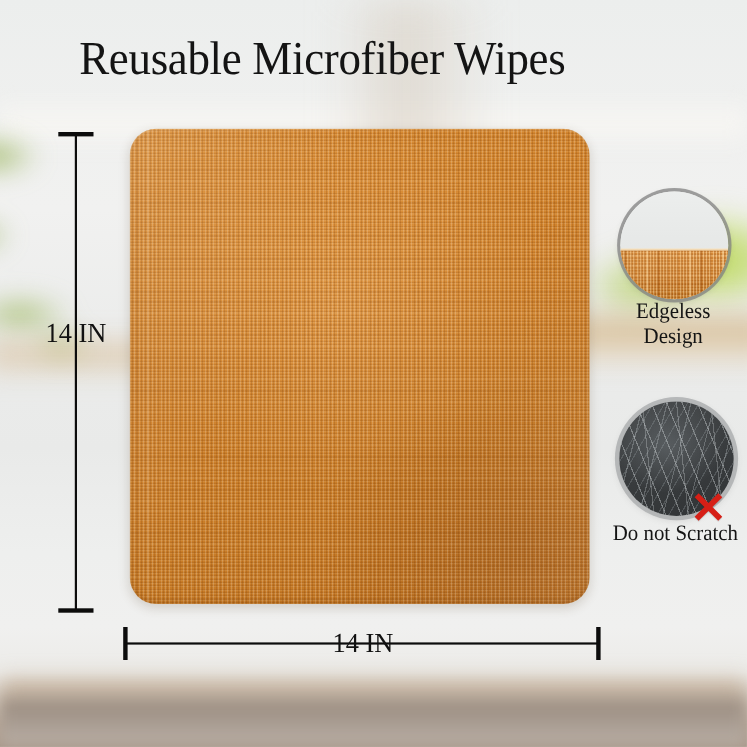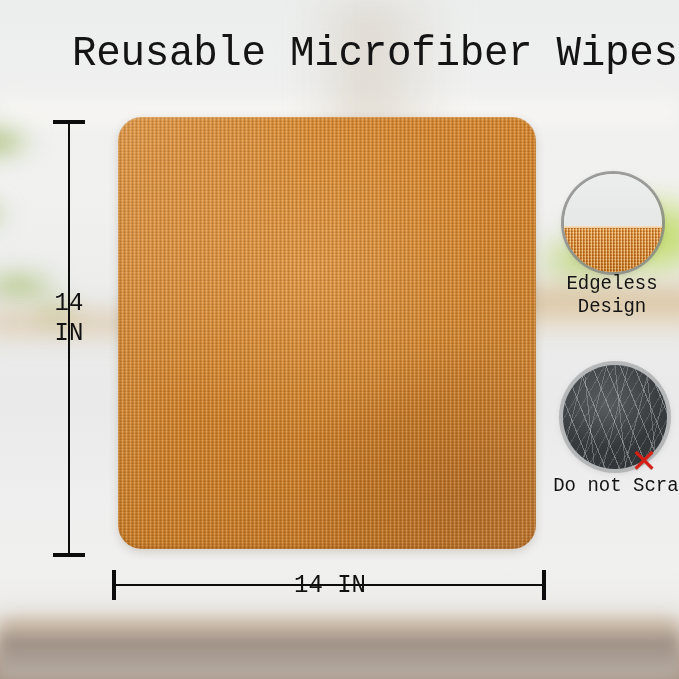--- a/index.html
+++ b/index.html
@@ -5,21 +5,21 @@
   html, body {
     margin: 0;
     padding: 0;
     background: #ffffff;
   }
   #stage {
     position: relative;
     width: 679px;
     height: 679px;
     overflow: hidden;
-    font-family: Liberation Mono, monospace;
+    font-family: Liberation Serif, serif;
     background: #eef0ef;
   }
 
   
   .bg-layer {
     position: absolute;
     inset: 0;
   }
   .bg-base {
     background:

